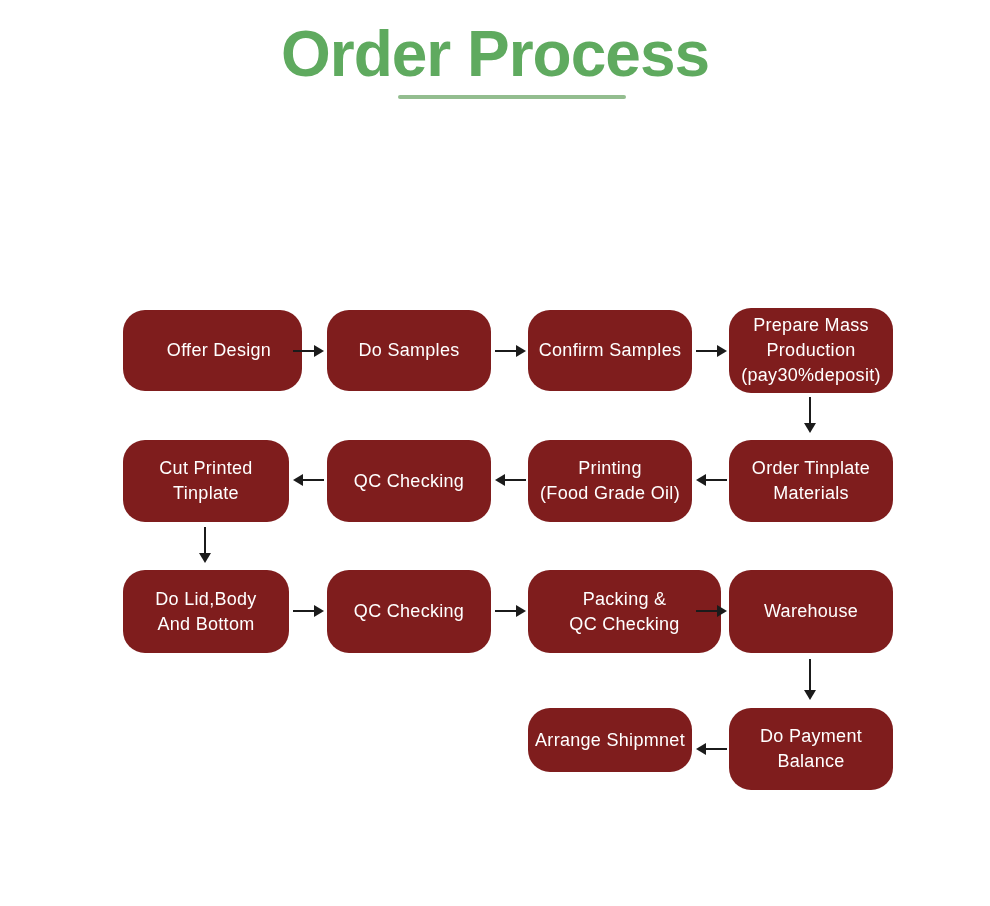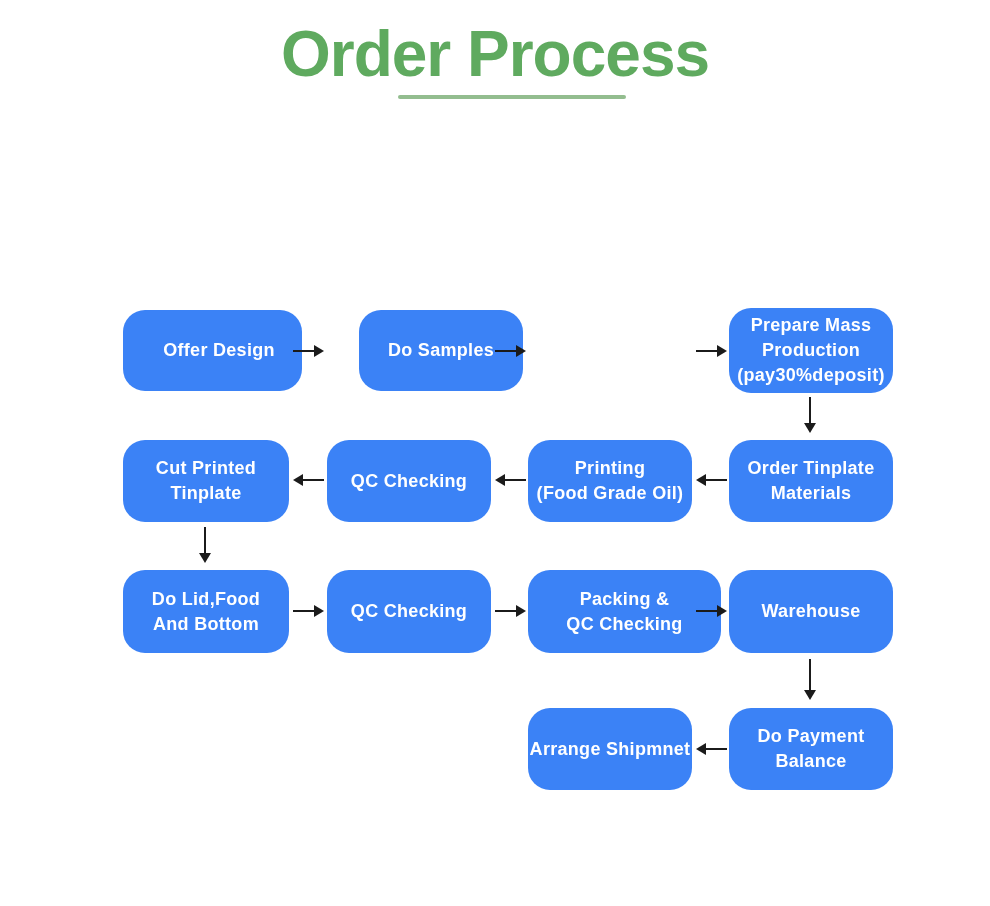--- a/index.html
+++ b/index.html
@@ -25,32 +25,31 @@
   }
   .title-underline {
     position: absolute;
     left: 398px; top: 95px;
     width: 228px; height: 4px;
     border-radius: 2px;
     background: #93BD8F;
   }
   .flow-box {
     position: absolute;
-    background: #3b82f6;
+    background: #7f1d1d;
     border-radius: 22px;
     color: #ffffff;
     font-size: 18px;
     line-height: 25px;
     letter-spacing: 0.3px;
     display: flex;
     align-items: center;
     justify-content: center;
     text-align: center;
     white-space: pre-line;
-    font-weight: bold;
   }
   .arrow-h { position: absolute; height: 2px; background: #1b1b1b; }
   .arrow-h::after {
     content: ""; position: absolute; top: -5px; width: 0; height: 0;
     border-top: 6px solid transparent; border-bottom: 6px solid transparent;
   }
   .arrow-h.dir-right::after { right: -10px; border-left: 10px solid #1b1b1b; }
   .arrow-h.dir-left::after  { left: -10px;  border-right: 10px solid #1b1b1b; }
   .arrow-v { position: absolute; width: 2px; background: #1b1b1b; }
   .arrow-v::after {
@@ -61,21 +60,22 @@
 </style>
 </head>
 <body>
 
 <div class="canvas">
 
   <div class="page-title">Order Process</div>
   <div class="title-underline"></div>
 
   <div class="flow-box" style="left:123px; top:310px; width:166px; height:81px;padding-left:13px;">Offer Design</div>
-  <div class="flow-box" style="left:327px; top:310px; width:164px; height:81px;margin-left:32px;">Do Samples</div>
+  <div class="flow-box" style="left:327px; top:310px; width:164px; height:81px;">Do Samples</div>
+  <div class="flow-box" style="left:528px; top:310px; width:164px; height:81px;">Confirm Samples</div>
   <div class="flow-box" style="left:729px; top:308px; width:164px; height:85px;">Prepare Mass
 Production
 (pay30%deposit)</div>
 
   <div class="arrow-h dir-right" style="left:293px; top:350px; width:21px;"></div>
   <div class="arrow-h dir-right" style="left:495px; top:350px; width:21px;"></div>
   <div class="arrow-h dir-right" style="left:696px; top:350px; width:21px;"></div>
 
   <div class="arrow-v" style="left:809px; top:397px; height:26px;"></div>
 
@@ -86,32 +86,32 @@
 (Food Grade Oil)</div>
   <div class="flow-box" style="left:729px; top:440px; width:164px; height:82px;">Order Tinplate
 Materials</div>
 
   <div class="arrow-h dir-left" style="left:303px; top:479px; width:21px;"></div>
   <div class="arrow-h dir-left" style="left:505px; top:479px; width:21px;"></div>
   <div class="arrow-h dir-left" style="left:706px; top:479px; width:21px;"></div>
 
   <div class="arrow-v" style="left:204px; top:527px; height:26px;"></div>
 
-  <div class="flow-box" style="left:123px; top:570px; width:166px; height:83px;">Do Lid,Food
+  <div class="flow-box" style="left:123px; top:570px; width:166px; height:83px;">Do Lid,Body
 And Bottom</div>
   <div class="flow-box" style="left:327px; top:570px; width:164px; height:83px;">QC Checking</div>
   <div class="flow-box" style="left:528px; top:570px; width:193px; height:83px;">Packing &amp;
 QC Checking</div>
   <div class="flow-box" style="left:729px; top:570px; width:164px; height:83px;">Warehouse</div>
 
   <div class="arrow-h dir-right" style="left:293px; top:610px; width:21px;"></div>
   <div class="arrow-h dir-right" style="left:495px; top:610px; width:21px;"></div>
   <div class="arrow-h dir-right" style="left:696px; top:610px; width:21px;"></div>
 
   <div class="arrow-v" style="left:809px; top:659px; height:31px;"></div>
 
-  <div class="flow-box" style="left:528px; top:708px; width:164px; height:82px;">Arrange Shipmnet</div>
+  <div class="flow-box" style="left:528px; top:708px; width:164px; height:64px;">Arrange Shipmnet</div>
   <div class="flow-box" style="left:729px; top:708px; width:164px; height:82px;">Do Payment
 Balance</div>
 
   <div class="arrow-h dir-left" style="left:706px; top:748px; width:21px;"></div>
 
 </div>
 
 </body></html>

